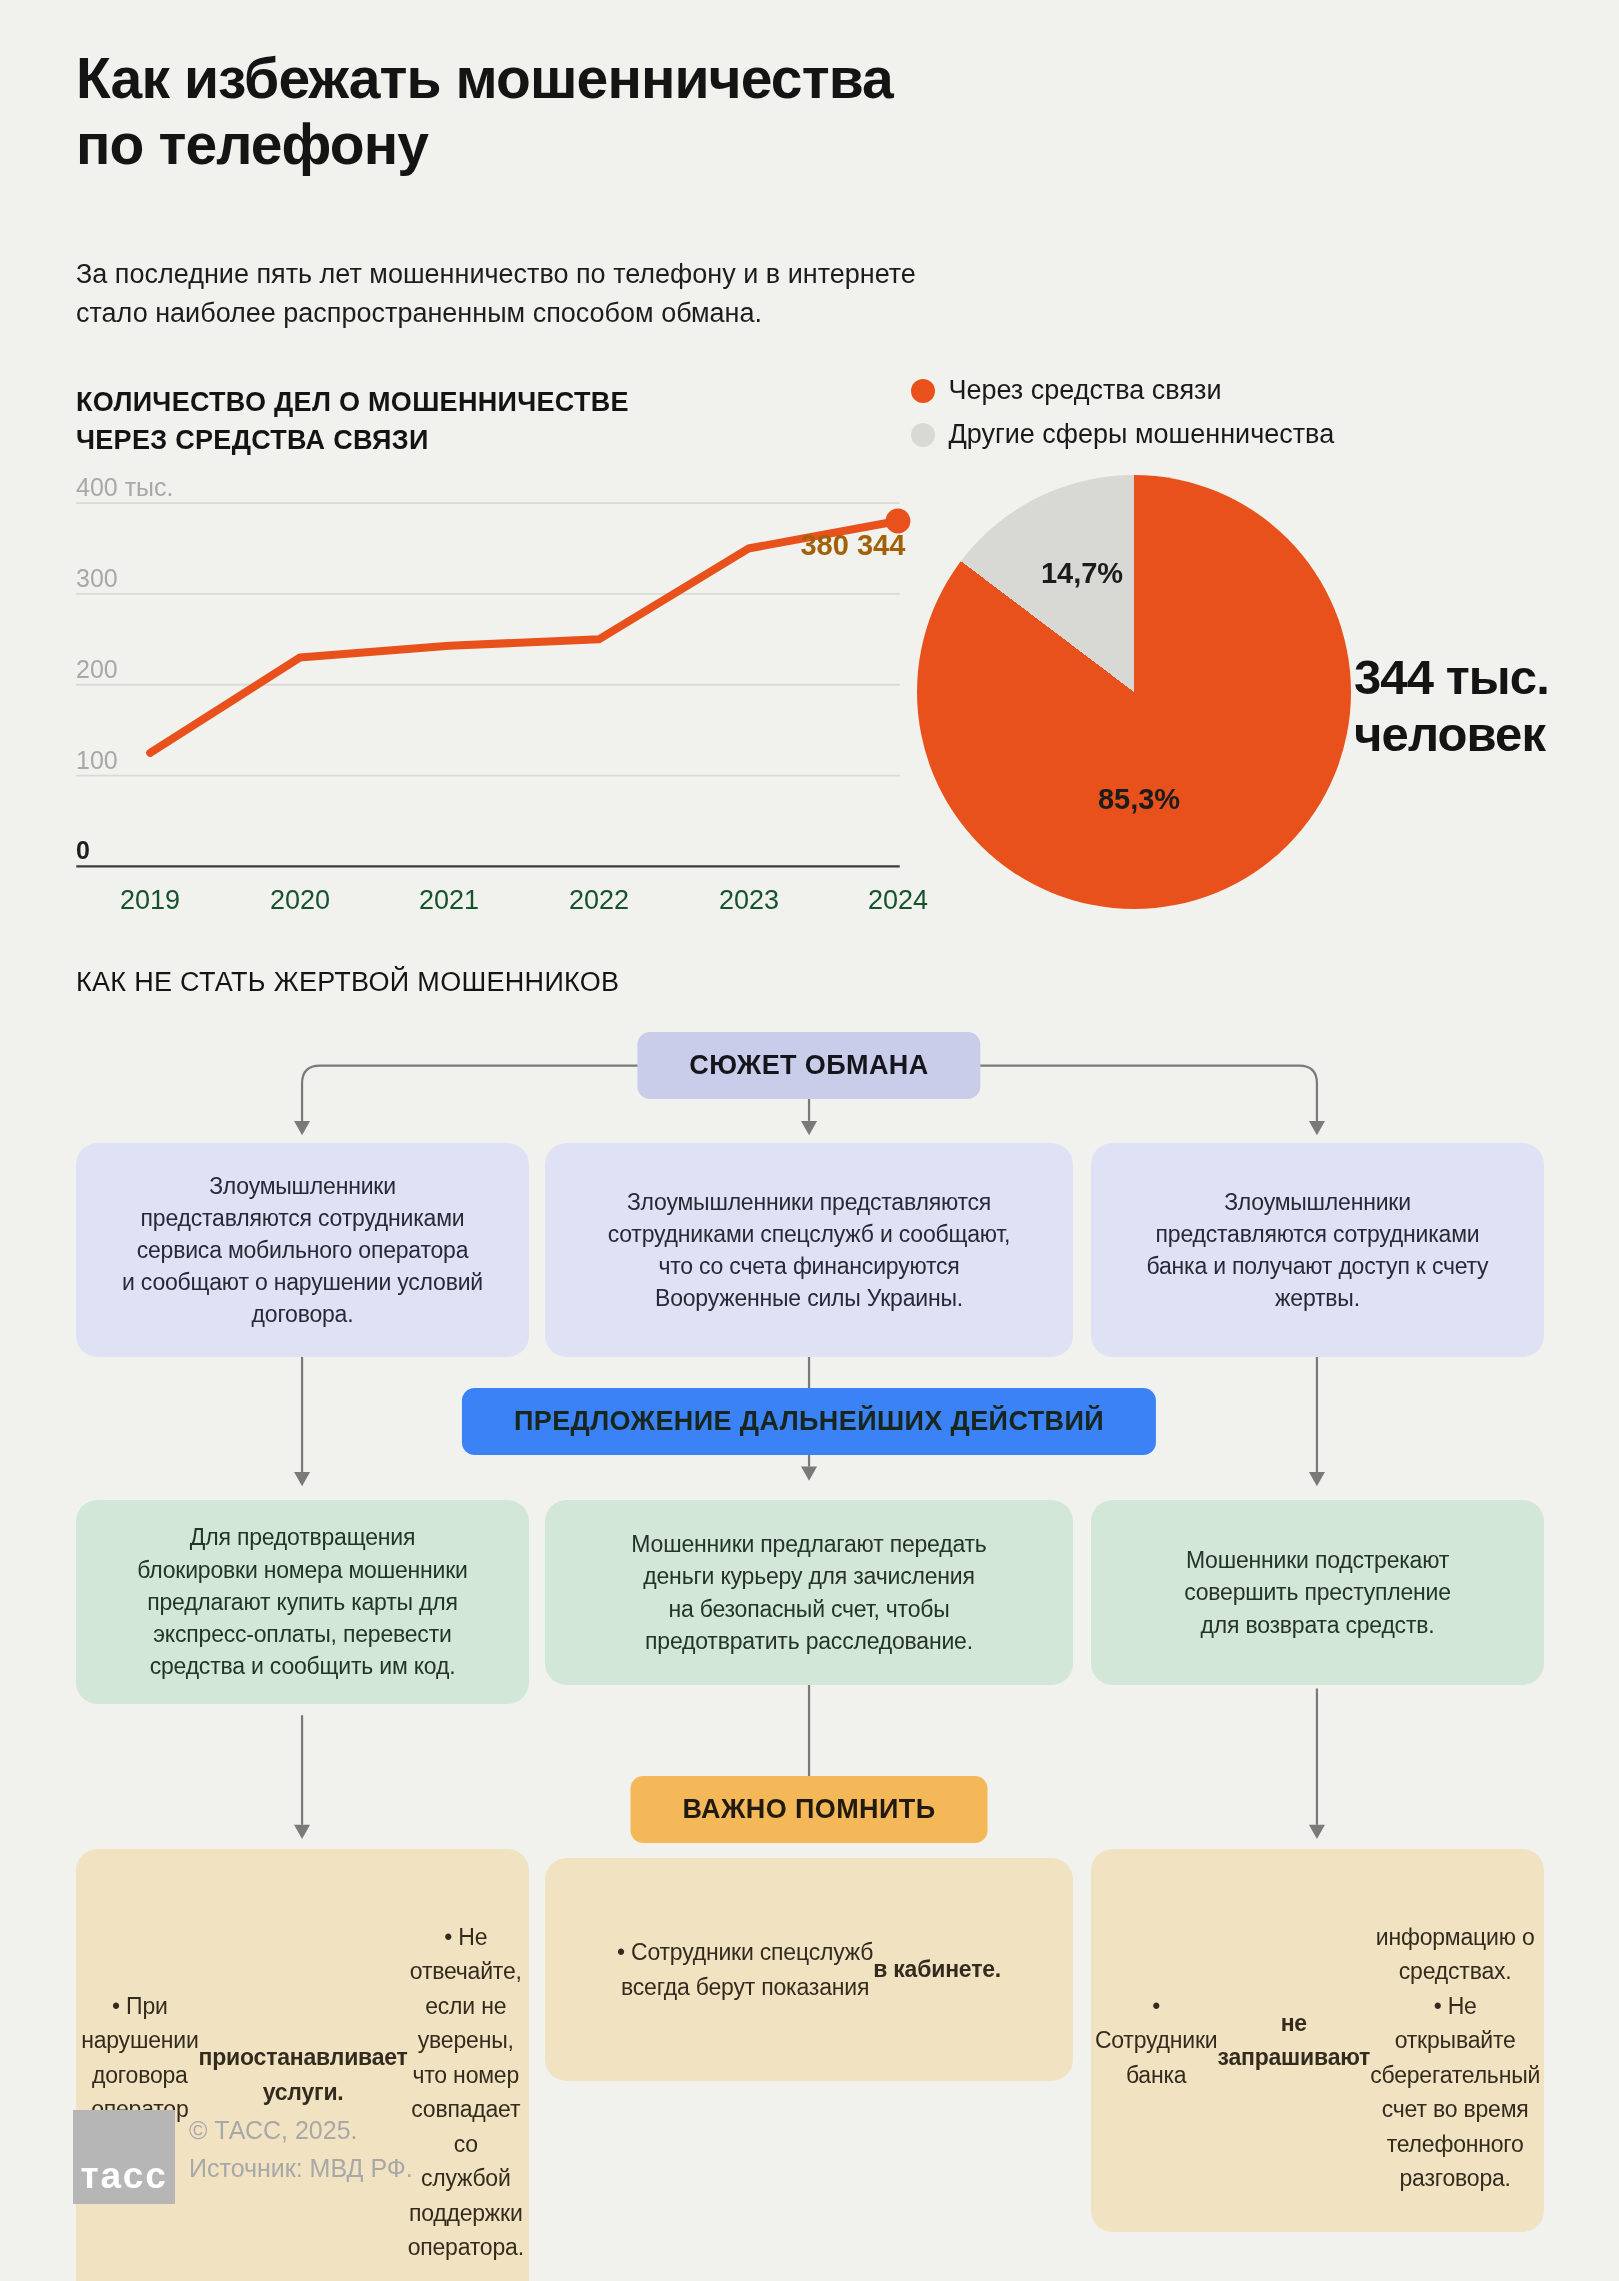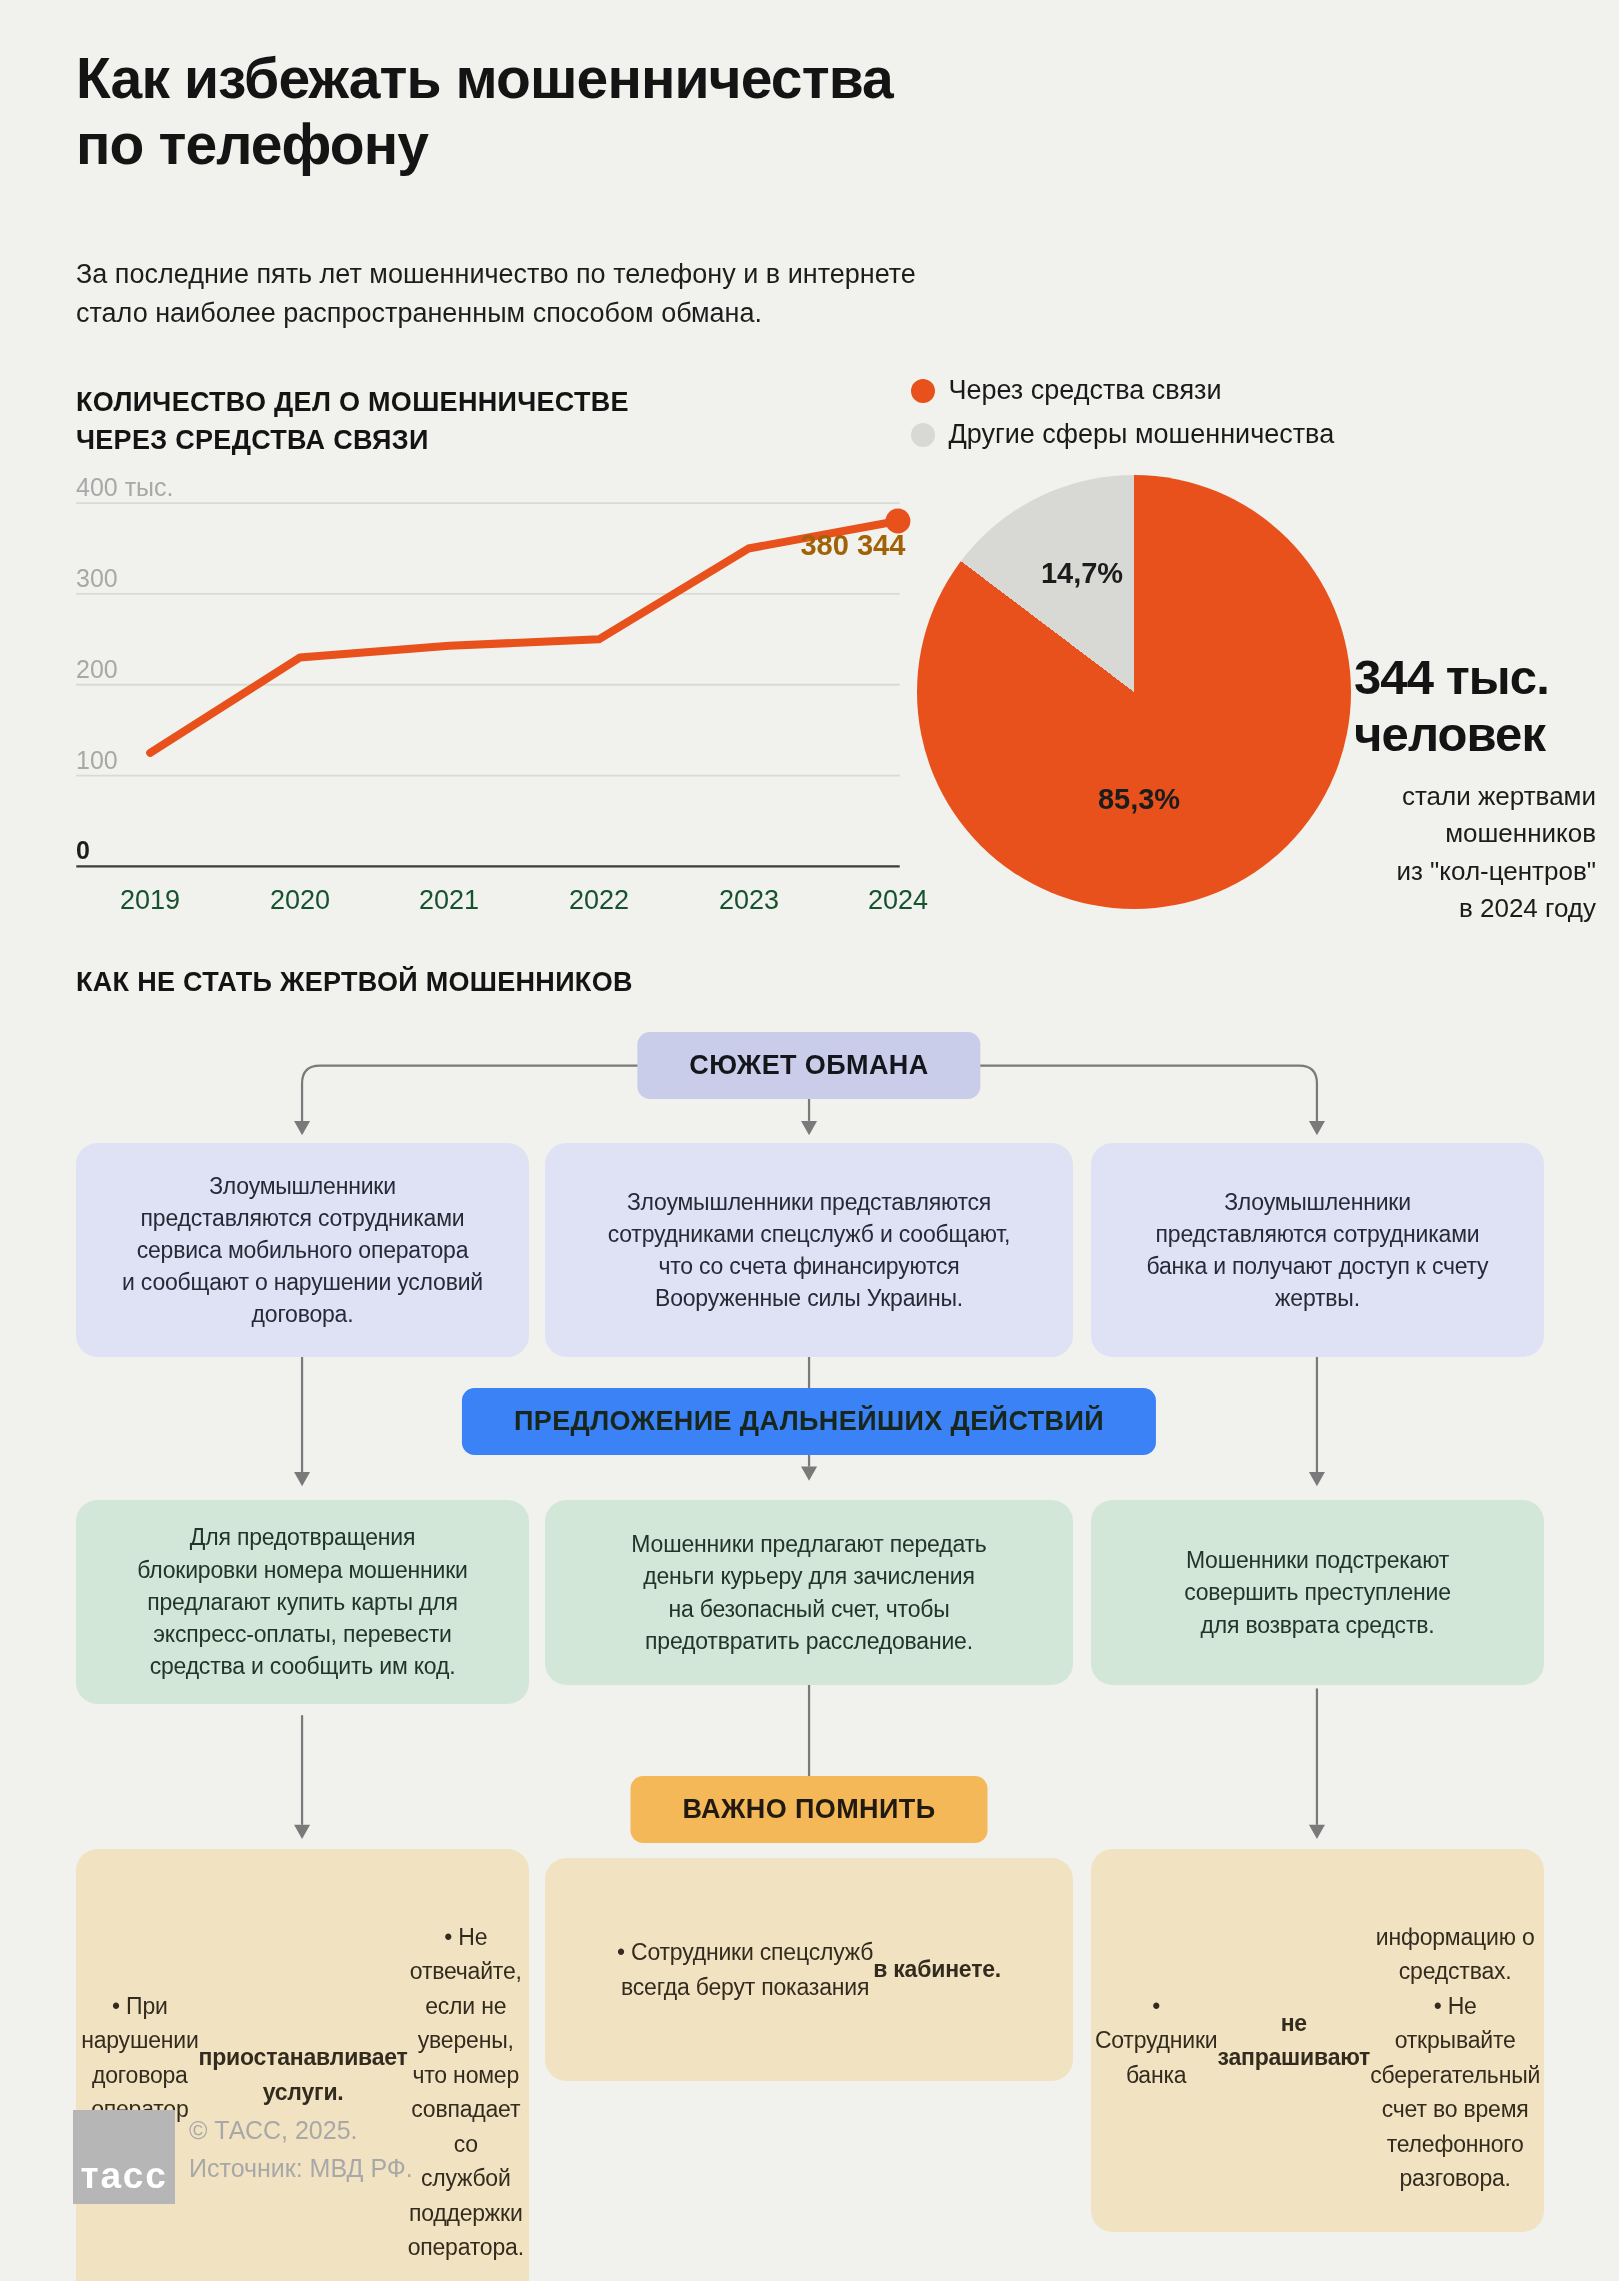--- a/index.html
+++ b/index.html
@@ -34,21 +34,21 @@
   .pie-label{position:absolute;transform:translateX(-50%);font-size:29px;font-weight:600;color:#1c1c1c;}
   .pie-label.gray-slice{left:171px;top:82px;}
   .pie-label.orange-slice{left:228px;top:308px;}
 
   
   .highlight{left:1354px;top:649px;width:242px;}
   .hl-big{font-size:49px;font-weight:bold;line-height:1.17;letter-spacing:-0.9px;color:#141414;}
   .hl-cap{margin-top:14.3px;font-size:26px;line-height:1.44;text-align:right;color:#1c1c1c;}
 
   
-  .flow-title{left:76px;top:967px;font-size:27px;font-weight:bold;letter-spacing:0.3px;color:#141414;text-align:right;}
+  .flow-title{left:76px;top:967px;font-size:27px;font-weight:normal;letter-spacing:0.3px;color:#141414;text-align:right;}
   .connectors{left:0;top:0;width:1619px;height:2281px;pointer-events:none;}
   .connectors path{fill:none;stroke:#7a7a7a;stroke-width:2.5;}
   .connectors polygon{fill:#7a7a7a;}
 
   .pill{position:absolute;transform:translateX(-50%);left:809px;border-radius:12.5px;
         font-weight:bold;font-size:27px;letter-spacing:0.4px;padding:18px 52px;
         white-space:nowrap;color:#15161c;}
   .pill-lav{background:#c9cde9;top:1032px;}
   .pill-grn{background:#3b82f6;top:1388px;color:#17271d;}
   .pill-amb{background:#f4b859;top:1776px;color:#201a10;}
@@ -121,24 +121,20 @@
 
   <div class="abs piewrap">
     <div class="pie" id="pie" style="background: conic-gradient(rgb(232, 81, 27) 0%, rgb(232, 81, 27) 85.3%, rgb(216, 216, 213) 85.3%, rgb(216, 216, 213) 100%);"></div>
     <div class="pie-label gray-slice">14,7%</div>
     <div class="pie-label orange-slice">85,3%</div>
   </div>
 
   <div class="abs highlight">
     <div class="hl-big pre">344 тыс.
 человек</div>
-    <div class="hl-cap pre">стали жертвами
-мошенников
-из "кол-центров"
-в 2024 году</div>
   </div>
 
   <div class="abs flow-title">КАК НЕ СТАТЬ ЖЕРТВОЙ МОШЕННИКОВ</div>
 
   <svg class="abs connectors" viewBox="0 0 1817 2560">
     <path d="M339,1258 V1216 Q339,1196 359,1196 H1458 Q1478,1196 1478,1216 V1258"></path>
     <path d="M908,1196 V1258"></path>
     <polygon points="330,1258 348,1258 339,1274"></polygon>
     <polygon points="899,1258 917,1258 908,1274"></polygon>
     <polygon points="1469,1258 1487,1258 1478,1274"></polygon>

